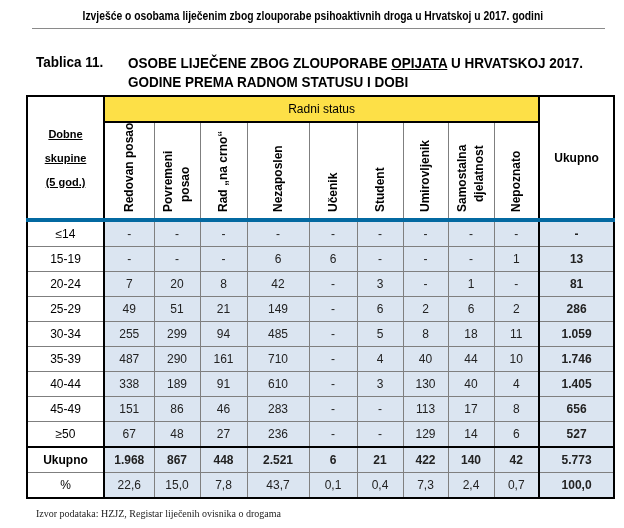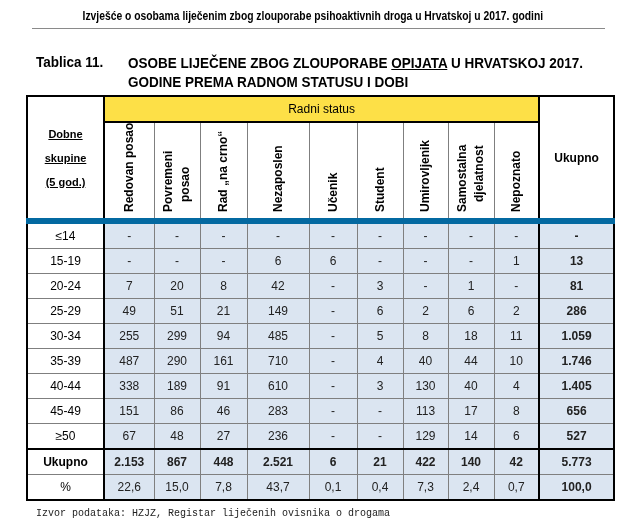--- a/index.html
+++ b/index.html
@@ -17,38 +17,38 @@
     .tbl-title u { text-decoration: underline; }
 
     table.main { position: absolute; left: 26px; top: 95px; border-collapse: collapse;
                  table-layout: fixed; width: 587px; }
     table.main td { border: 1px solid #7f7f7f; text-align: center; padding: 0; font-size: 12px;
                     height: 24px; overflow: hidden; }
     table.main td.data { background: #dbe5f1; color: #222; }
     table.main td.bold { font-weight: bold; }
     table.main td.agecell { background: #ffffff; border-left: 2px solid #000; border-right: 2px solid #000; }
     table.main td.tot { border-left: 2px solid #000; border-right: 2px solid #000; font-weight: bold; }
-    table.main tr.top td { border-top: 6px solid #0369a1; }
+    table.main tr.top td { border-top: 4px solid #0369a1; }
     table.main tr.sum td { border-top: 2px solid #000; font-weight: bold; }
     table.main tr.last td { border-bottom: 2px solid #000; }
     td.hdr-age { background: #fff; border-left: 2px solid #000 !important; border-right: 2px solid #000 !important;
                  border-top: 2px solid #000 !important; border-bottom: 2px solid #000 !important;
                  font-weight: bold; font-size: 11px !important; line-height: 24px; }
     td.hdr-group { background: #fde047; border-top: 2px solid #000 !important; border-bottom: 2px solid #000 !important;
                    font-weight: normal; height: 24px !important; }
     td.hdr-total { background: #fff; border-left: 2px solid #000 !important; border-right: 2px solid #000 !important;
                    border-top: 2px solid #000 !important; border-bottom: 2px solid #000 !important; font-weight: bold; }
     td.hdr-col { background: #fff; height: 95px !important; border-bottom: 2px solid #000 !important;
                  position: relative; }
     .vtext { position: absolute; left: 50%; bottom: 6px; transform-origin: 0 0;
              transform: rotate(-90deg) translateY(-50%); white-space: nowrap; font-weight: bold;
              font-size: 12px; line-height: 15px; text-align: left; }
     .vtext.two { line-height: 17px; }
     .hdr-age span { display: block; text-decoration: underline; }
-    .footer { position: absolute; left: 36px; top: 508px; font-family: Liberation Mono, monospace;
+    .footer { position: absolute; left: 36px; top: 508px; font-family: Liberation Serif, serif;
               font-size: 10px; color: #222; }
   </style>
 </head>
 <body>
 
 <div class="doc-header">Izvješće o osobama liječenim zbog zlouporabe psihoaktivnih droga u Hrvatskoj u 2017. godini</div>
 <div class="doc-hr"></div>
 
 <div class="tbl-label">Tablica 11.</div>
 <div class="tbl-title">
@@ -243,21 +243,21 @@
         <td class="data">236</td>
         <td class="data">-</td>
         <td class="data">-</td>
         <td class="data">129</td>
         <td class="data">14</td>
         <td class="data">6</td>
         <td class="data tot">527</td>
       </tr>
       <tr class="sum">
         <td class="agecell bold">Ukupno</td>
-        <td class="data bold">2.153</td>
+        <td class="data bold">1.968</td>
         <td class="data bold">867</td>
         <td class="data bold">448</td>
         <td class="data bold">2.521</td>
         <td class="data bold">6</td>
         <td class="data bold">21</td>
         <td class="data bold">422</td>
         <td class="data bold">140</td>
         <td class="data bold">42</td>
         <td class="data tot">5.773</td>
       </tr>

